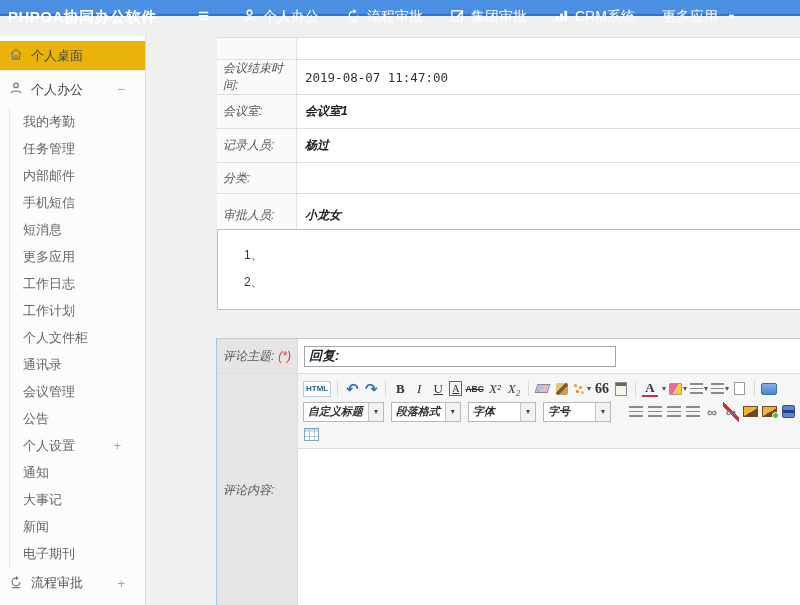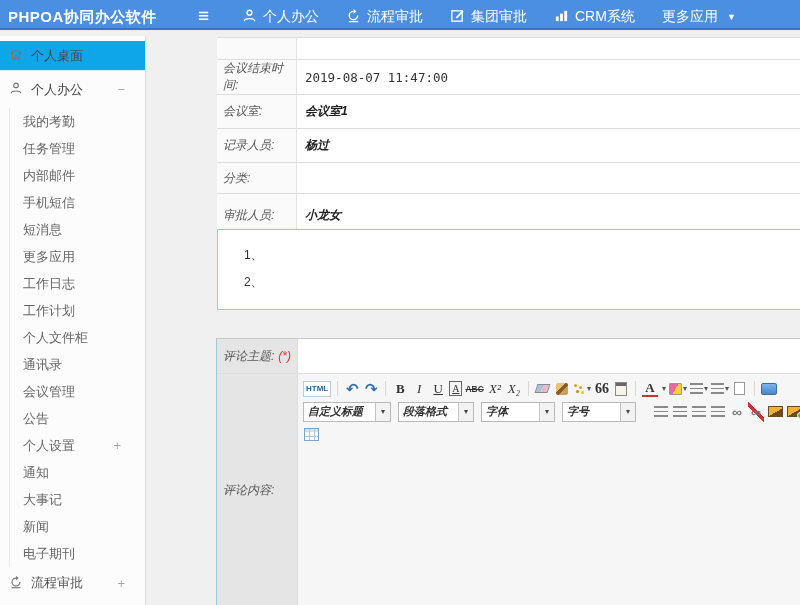--- a/index.html
+++ b/index.html
@@ -2,33 +2,33 @@
 <html><head>
 <meta charset="utf-8">
 <style>
   * { box-sizing:border-box; margin:0; padding:0; }
   html,body { width:800px; height:605px; }
   body {
     position:relative; overflow:hidden; background:#f0f0f0;
     font-family:"Liberation Sans","DejaVu Sans",sans-serif;
   }
   
-  .topbar { position:absolute; top:0; left:0; width:100%; height:30px;
+  .topbar { position:absolute; top:0; left:0; width:100%; height:16px;
     background:#4a8fe2; border-bottom:2px solid #3174cf; color:#fff; z-index:9; }
   .tb-title { position:absolute; left:8px; top:8px; font-size:15px; font-weight:bold; letter-spacing:.5px; }
   .tb-burger { position:absolute; left:198px; top:5px; font-size:19px; font-weight:bold; cursor:pointer; }
   .tb-menu { position:absolute; left:242px; top:0; height:34px; display:flex; align-items:center; gap:27px; }
   .tb-item { display:flex; align-items:center; gap:6px; font-size:14px; cursor:pointer; white-space:nowrap; }
   .tb-caret { font-size:9px; margin-left:3px; }
   
   .sidebar { position:absolute; top:36px; left:0; width:146px; bottom:0;
     background:#fcfcfc; border-right:1px solid #dcdcdc; overflow:hidden; padding-top:5px; }
   .sb-main { display:flex; align-items:center; gap:8px; padding-left:9px;
     font-size:13px; color:#444; cursor:pointer; position:relative; }
-  .sb-desktop { height:30px; background:#0ea5e9; border-bottom:1px solid #e9e9e9; }
+  .sb-desktop { height:30px; background:#eab308; border-bottom:1px solid #e9e9e9; }
   .sb-office { height:37px; }
   .sb-workflow { height:32px; color:#555; }
   .sb-toggle { position:absolute; right:20px; color:#a5a5a5; font-size:13px; }
   .sb-sub { list-style:none; margin-left:9px; border-left:1px solid #e6e6e6; }
   .sb-sub li { height:27px; display:flex; align-items:center; padding-left:13px;
     font-size:13px; color:#666; cursor:pointer; position:relative; }
   .sb-sub .sb-toggle { right:24px; }
   
   .form1 { position:absolute; left:217px; right:0; top:37px; background:#fff; }
   .frow { display:flex; border-top:1px solid #ddd; }
@@ -49,21 +49,21 @@
     display:flex; flex-direction:column; }
   .crow1 { height:35px; flex:none; display:flex; border-bottom:1px solid #ddd; }
   .clabel { width:81px; flex:none; background:#e5e5e5; border-right:1px solid #ddd;
     display:flex; align-items:center; padding-left:6px; gap:4px;
     font-size:12px; font-style:italic; color:#555; }
   .req { color:#d33; }
   .cval { flex:1; display:flex; align-items:center; padding-left:6px; }
   .cval input { width:312px; height:21px; border:1px solid #9aa7b0; padding:0 4px;
     font-size:13px; font-weight:bold; font-style:italic; color:#222; font-family:inherit; }
   .crow2 { flex:1; display:flex; min-height:0; }
-  .ed { flex:1; display:flex; flex-direction:row; min-width:0;gap:24px; }
+  .ed { flex:1; display:flex; flex-direction:column; min-width:0;gap:24px; }
   .ed-toolbar { background:#f6f6f6; border-bottom:1px solid #ddd; padding:3px 5px 2px; }
   .ed-r { display:flex; align-items:center; height:23px; gap:3px; }
   .ed-content { flex:1; background:#fff; }
   
   .tbn { min-width:16px; height:20px; display:inline-flex; align-items:center;
     justify-content:center; color:#333; cursor:pointer; font-size:13px; }
   .tsep { width:1px; height:15px; background:#d8d8d8; margin:0 3px; }
   .caret { font-size:8px; color:#555; margin-left:1px; }
   .gap { margin-left:10px; }
   .htmlb { font-size:8px; font-weight:bold; color:#2a6496; border:1px solid #b9cde0; background:#fff; padding:0 2px; height:16px; }
@@ -272,20 +272,23 @@
   <div class="cline">1、</div>
   <div class="cline">2、</div>
 </section>
 
 <section class="form2">
   <div class="crow1">
     <div class="clabel">
       <span>评论主题:</span>
       <span class="req">(*)</span>
     </div>
+    <div class="cval">
+      <input type="text" value="回复:" style="">
+    </div>
   </div>
   <div class="crow2">
     <div class="clabel">
       <span>评论内容:</span>
     </div>
     <div class="ed">
       <div class="ed-toolbar">
         <div class="ed-r">
           <span class="tbn htmlb">HTML</span>
           <span class="tsep"></span>

